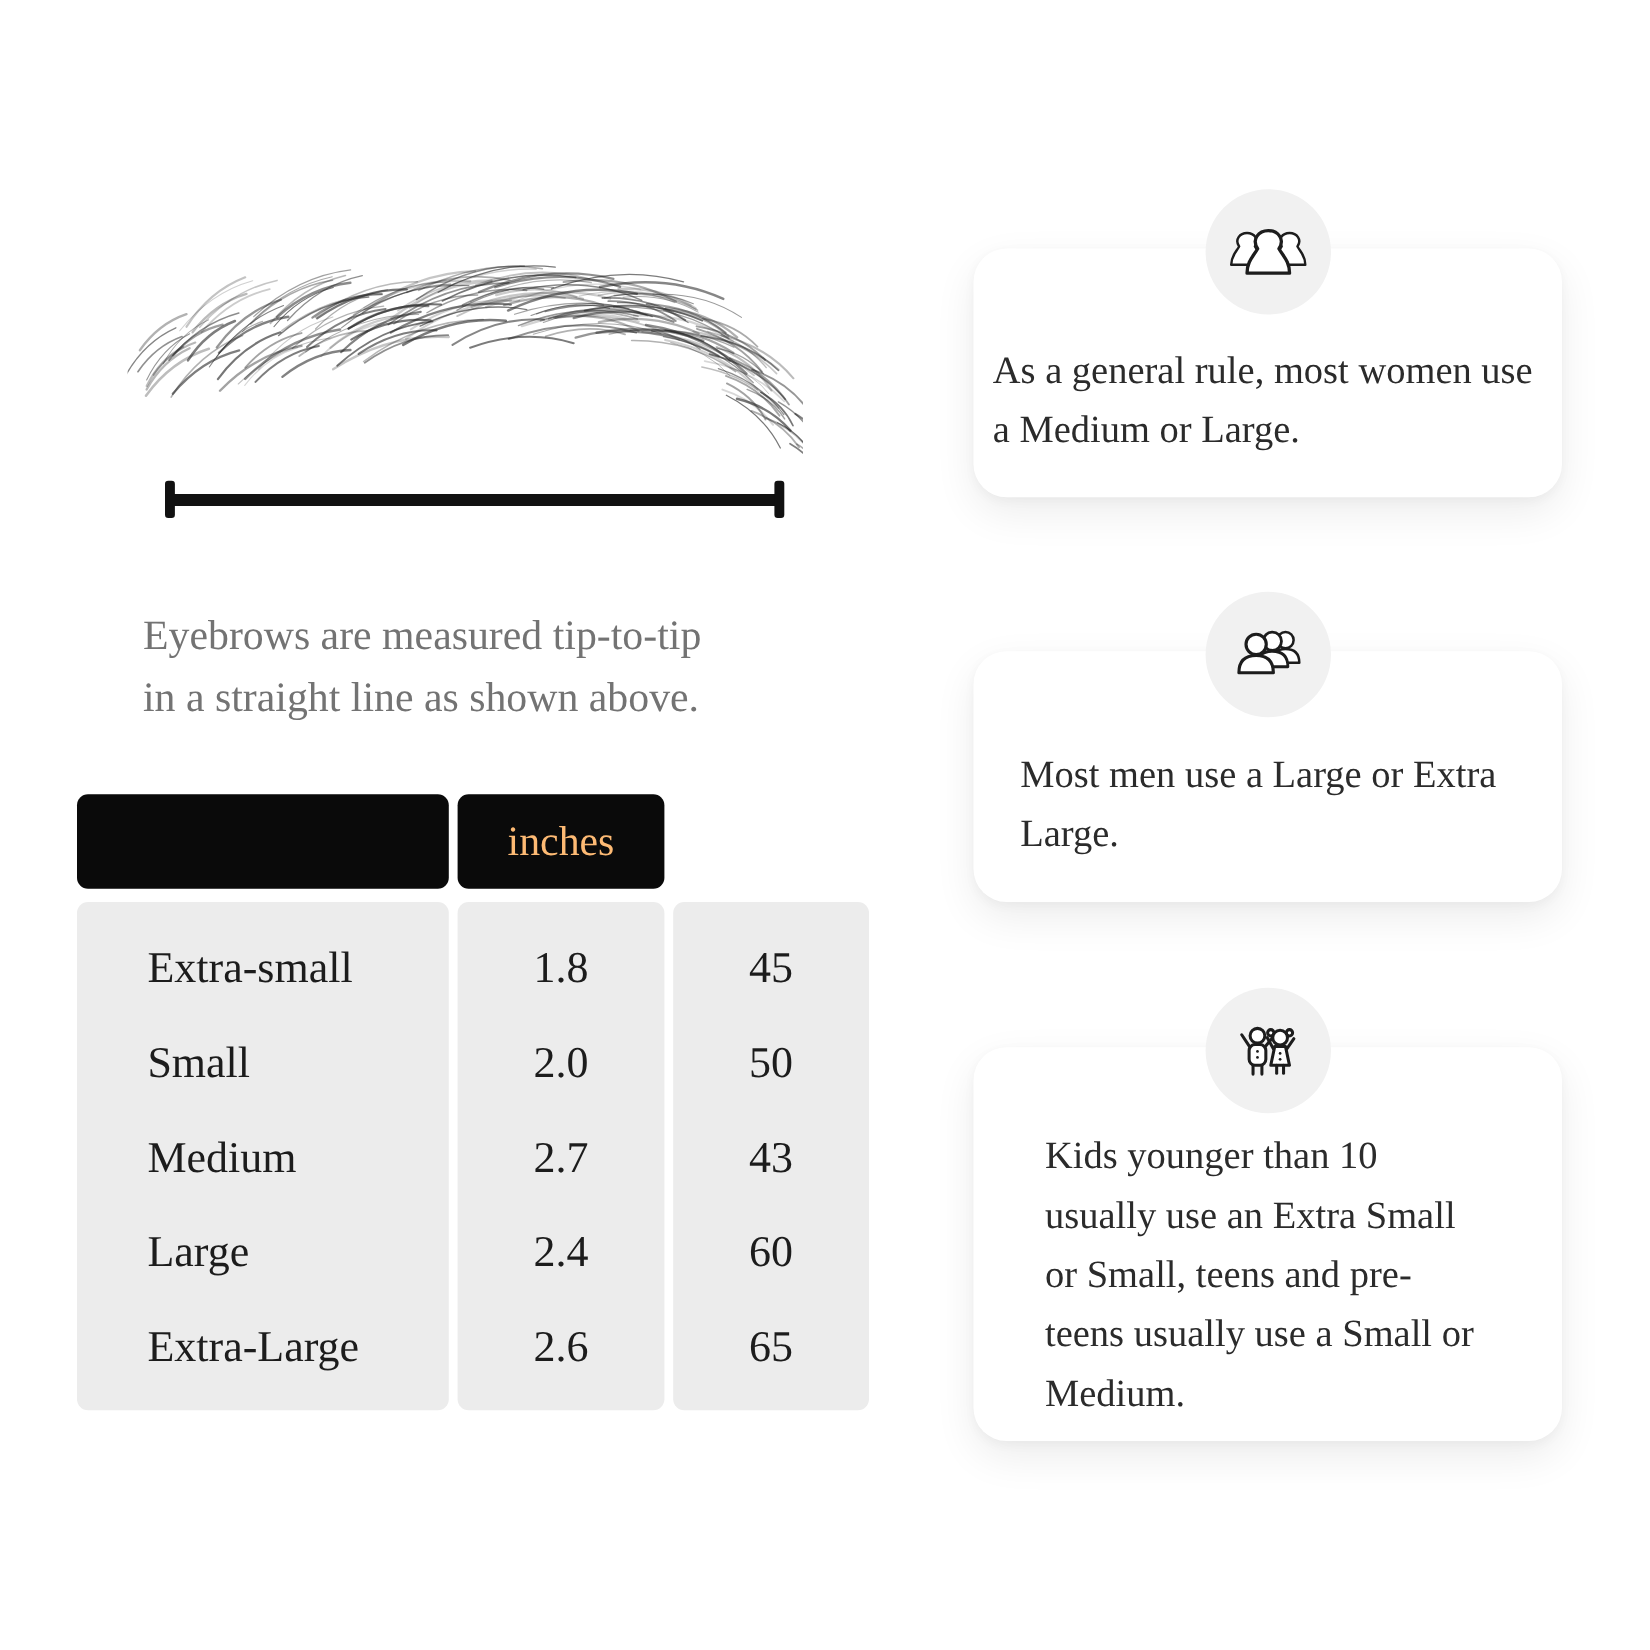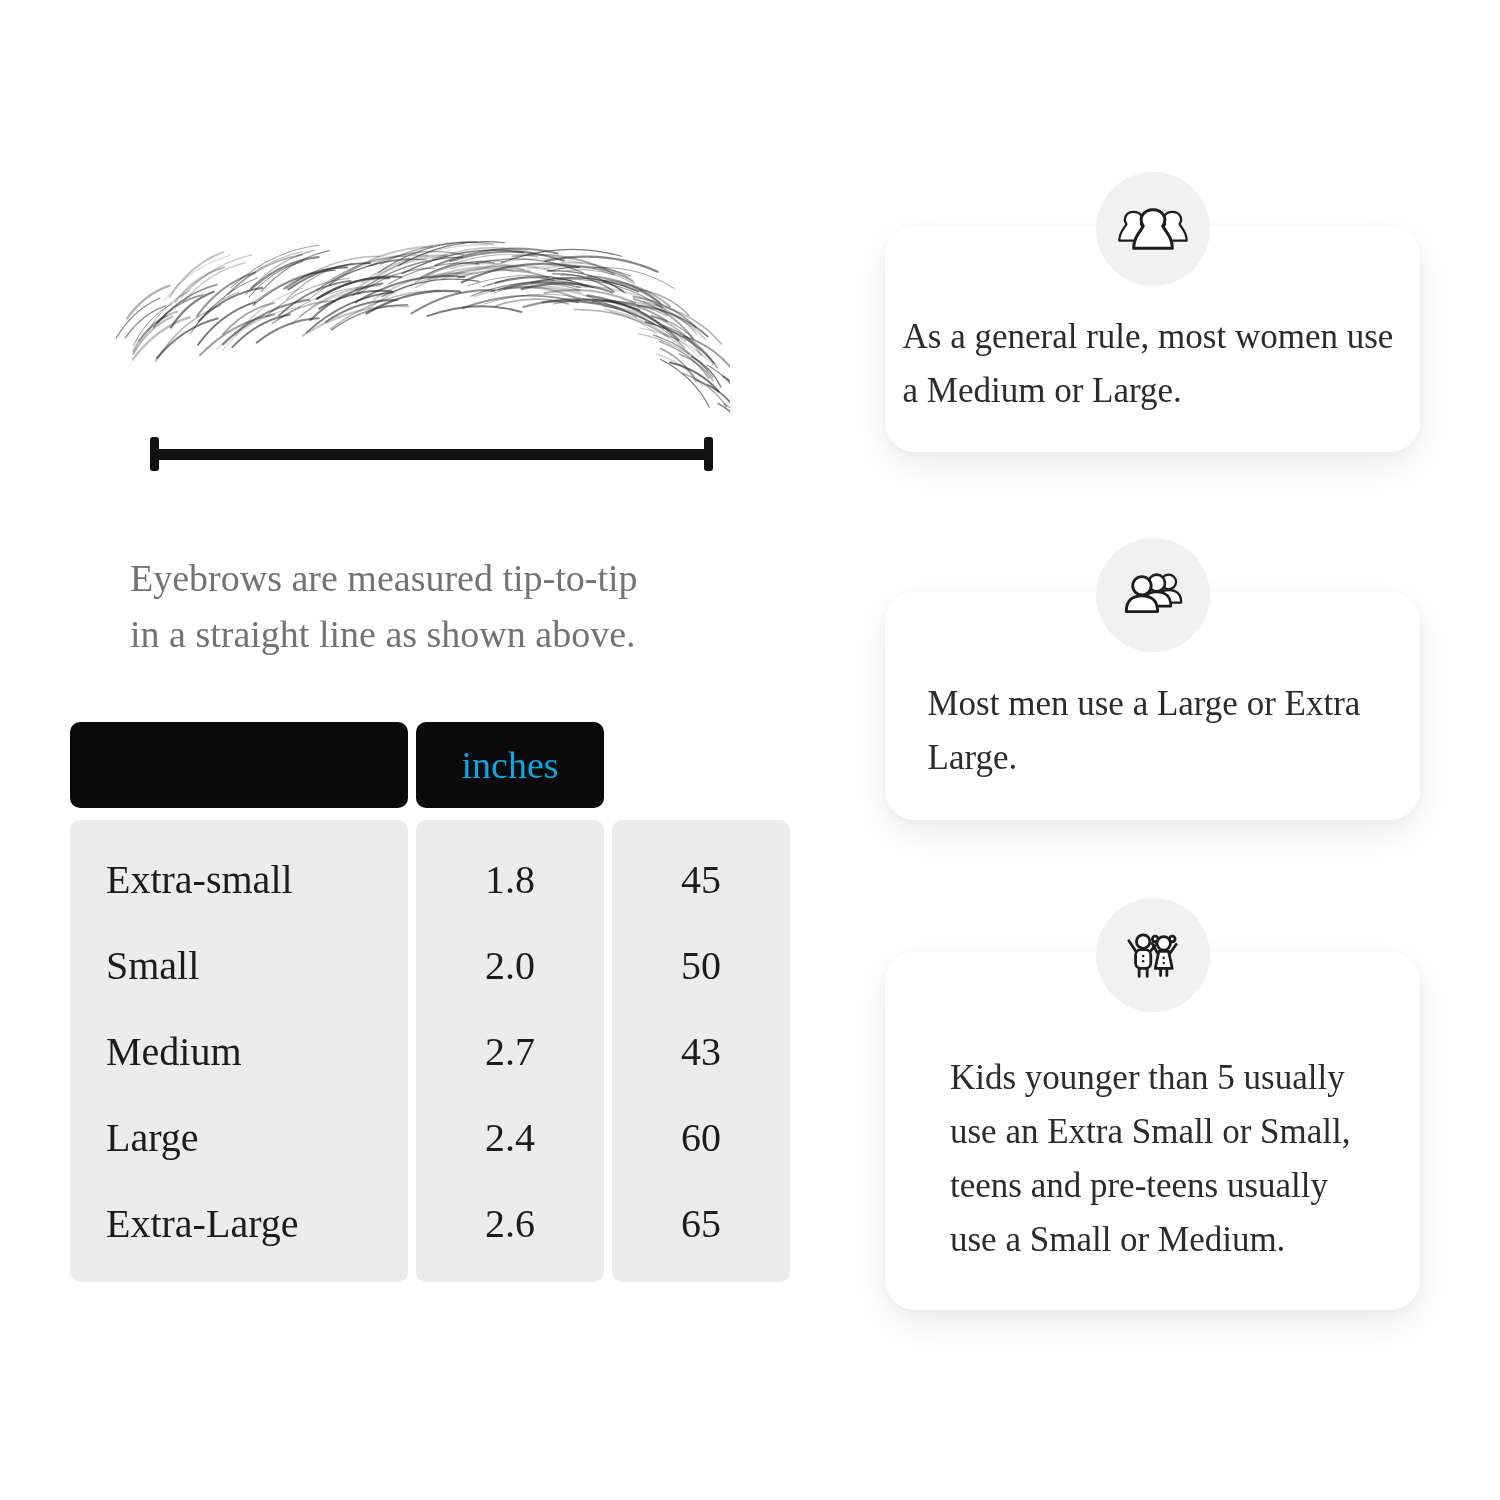--- a/index.html
+++ b/index.html
@@ -21,31 +21,31 @@
   #ruler .cap.r{right:0}
 
   
   #caption{position:absolute;left:130px;top:512px;width:640px;font-size:38px;line-height:56px;color:#737373}
   #caption span{display:block}
 
   
   #size-table{position:absolute;left:70px;top:722px;width:720px}
   .t-head{display:flex;gap:8px;height:86px;margin-bottom:12px}
   .t-head .h{
-    background:#0a0a0a;border-radius:10px;color:#0ea5e9;font-size:38px;
+    background:#0a0a0a;border-radius:10px;color:#fdba74;font-size:38px;
     display:flex;align-items:center;justify-content:center;flex:0 0 auto;box-sizing:border-box;
   }
   .w1{width:338px}.w2{width:188px}.w3{width:178px}
   .t-body{display:flex;gap:8px}
   .t-col{
     background:#ececec;border-radius:10px;padding:16px 0;
     display:flex;flex-direction:column;flex:0 0 auto;box-sizing:border-box;
   }
   .cell{height:86px;display:flex;align-items:center;font-size:40px;color:#1c1c1c}
-  .col-labels .cell{padding-left:36px}
+  .col-labels .cell{padding-left:64px}
   .col-center .cell{justify-content:center}
 
   
   .card{
     position:absolute;left:885px;width:535px;background:#ffffff;border-radius:30px;
     box-shadow:0 14px 38px rgba(0,0,0,.075),0 3px 10px rgba(0,0,0,.035);
   }
   #card-women{top:226px;height:226px}
   #card-men{top:592px;height:228px}
   #card-kids{top:952px;height:358px}
@@ -364,17 +364,17 @@
             <circle cx="0" cy="-19" r="7.5"></circle>
             <path d="M-3.5,9 L-3.5,17"></path>
             <path d="M3.5,9 L3.5,17"></path>
             <circle class="ico-dot" cx="0" cy="-3" r="1.4"></circle>
             <circle class="ico-dot" cx="0" cy="3" r="1.4"></circle>
           </g>
         </g>
       </svg>
     </div>
     <div class="card-text">
-      <p>Kids younger than 5 usually use an Extra Small or Small, teens and pre-teens usually use a Small or Medium.</p>
+      <p>Kids younger than 10 usually use an Extra Small or Small, teens and pre-teens usually use a Small or Medium.</p>
     </div>
   </section>
 
 </main>
 
 </body></html>

